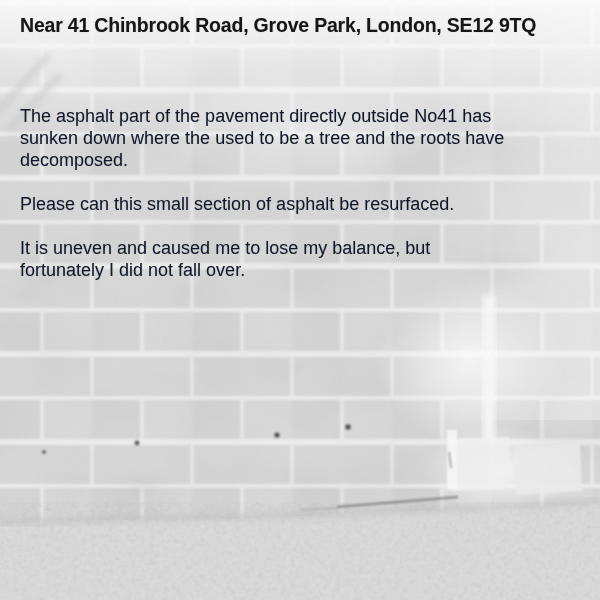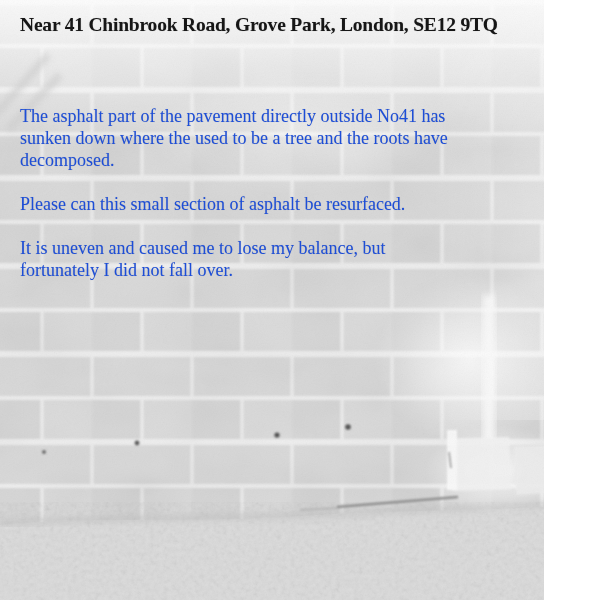--- a/index.html
+++ b/index.html
@@ -1,22 +1,22 @@
 <!DOCTYPE html>
 <html><head>
 <meta charset="utf-8">
 <style>
   html, body { margin: 0; padding: 0; }
   .stage {
     position: relative;
-    width: 544px;
+    width: 600px;
     height: 600px;
     overflow: hidden;
     background: #dddddd;
-    font-family: Liberation Serif, serif;
+    font-family: Liberation Sans, sans-serif;
   }
   .photo-bg {
     position: absolute;
     left: 0; top: 0;
     width: 600px; height: 600px;
     display: block;
   }
   .report-title {
     position: absolute;
     left: 20px;
@@ -29,21 +29,21 @@
     letter-spacing: -0.2px;
     text-shadow: 0 0 1px rgba(20,20,20,0.25);
   }
   .report-body {
     position: absolute;
     left: 20px;
     top: 105px;
     width: 565px;
     font-size: 18px;
     line-height: 22px;
-    color: #1d4ed8;
+    color: #0f172a;
     text-shadow: 0 0 1px rgba(60,60,60,0.2);
   }
   .report-body p {
     margin: 0 0 22px 0;
     white-space: pre-line;
   }
 </style>
 </head>
 <body>
 

